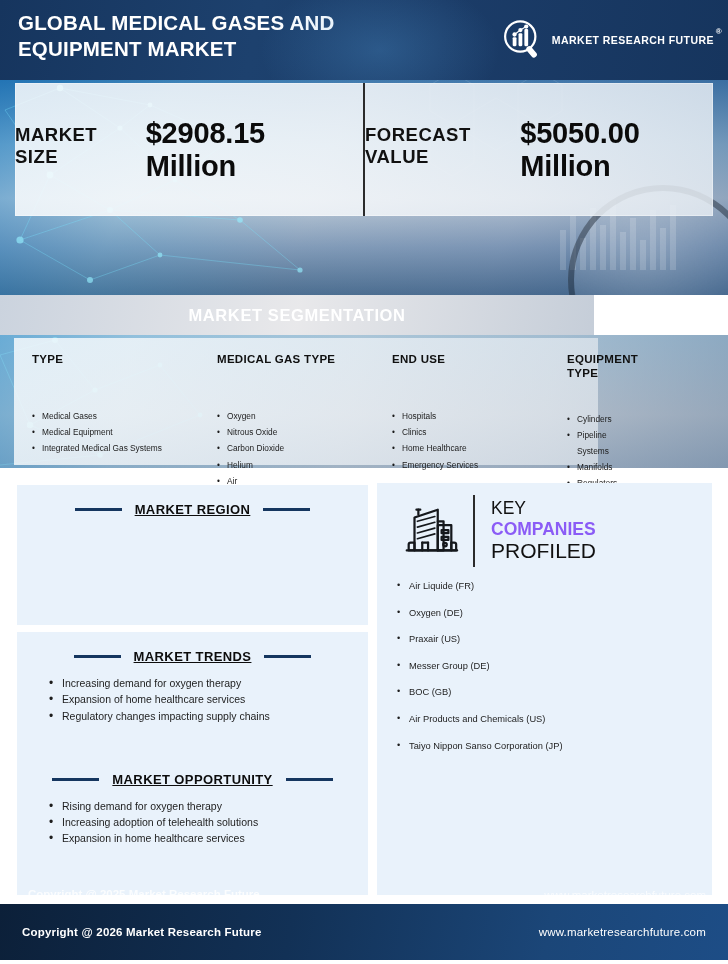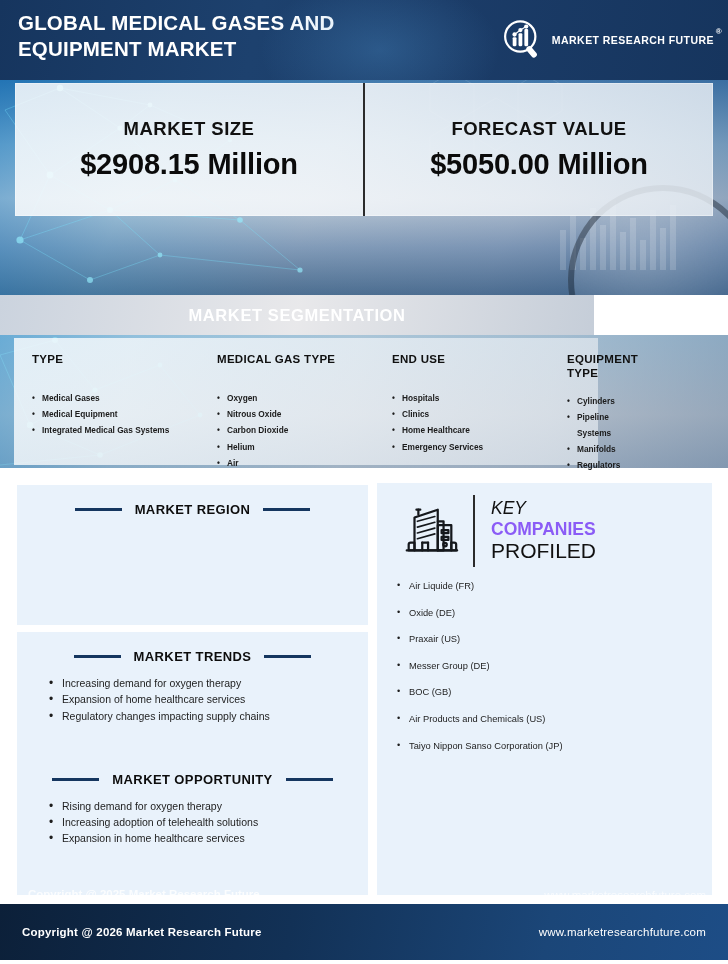--- a/index.html
+++ b/index.html
@@ -45,21 +45,21 @@
     position:absolute; right:-30px; top:105px; width:190px; height:190px;
     border-radius:50%; border:6px solid rgba(20,30,45,.45);
     background: radial-gradient(circle at 40% 35%, rgba(255,255,255,.22), rgba(255,255,255,.04) 70%);
   }
   .hero-card{
     position:absolute; left:15px; top:3px; width:698px; height:133px;
     background: linear-gradient(120deg, rgba(255,255,255,.84), rgba(244,247,250,.88) 45%, rgba(232,238,244,.82));
     box-shadow:0 0 0 1px rgba(255,255,255,.35) inset;
   }
   .hero-cols{ display:flex; height:100%; }
-  .hero-col{ flex:1; display:flex; flex-direction:column; align-items:center; justify-content:center; }
+  .hero-col{ flex:1; display:flex; flex-direction:row; align-items:center; justify-content:center; }
   .hero-col:first-child{ border-right:2px solid #2b2b2b; }
   .hero-label{ font-size:18.5px; font-weight:bold; color:#111; letter-spacing:.5px; margin-bottom:8px; }
   .hero-value{ font-size:29px; font-weight:bold; color:#0b0b0b; letter-spacing:-.2px; }
 
   
   .seg-title-band{
     position:absolute; left:0; top:295px; width:594px; height:40px;
     background: linear-gradient(100deg, rgba(160,175,195,.55), rgba(205,205,210,.45) 50%, rgba(150,165,185,.55));
     display:flex; align-items:center; justify-content:center;
   }
@@ -75,47 +75,47 @@
   .seg-card{
     position:absolute; left:14px; top:338px; width:584px; height:127px;
     background: linear-gradient(115deg, rgba(255,255,255,.80), rgba(240,244,248,.76) 50%, rgba(226,232,238,.70));
   }
   .seg-cols{ display:flex; height:100%; padding:14px 0 0 0; }
   .seg-col{ flex:1; padding-left:18px; }
   .seg-col:nth-child(1){ flex:0 0 185px; }
   .seg-col:nth-child(2){ flex:0 0 175px; }
   .seg-col:nth-child(3){ flex:0 0 175px; }
   .seg-head{ font-size:11.5px; font-weight:bold; color:#101010; letter-spacing:.3px; line-height:1.25; min-height:26px; }
-  .seg-list{ margin-top:12px; list-style:none;font-weight:bold; }
+  .seg-list{ margin-top:30px; list-style:none; }
   .seg-list li{ font-size:8.3px; color:#1b1b1b; line-height:1.95; position:relative; padding-left:10px; }
   .seg-list li::before{ content:"•"; position:absolute; left:0; top:0; }
 
   
   .panel{ position:absolute; background:#e9f2fb; }
   .p-region{ left:17px; top:485px; width:351px; height:140px; }
   .p-trends{ left:17px; top:632px; width:351px; height:263px; }
   .p-companies{ left:377px; top:483px; width:335px; height:412px; }
 
   .panel-head{
     display:flex; align-items:center; justify-content:center; gap:13px;
     padding-top:17px;
   }
   .panel-head .rule{ width:47px; height:2.5px; background:#15365f; }
-  .panel-head .txt{ font-size:13px; font-weight:bold; color:#0d0d0d; letter-spacing:.4px; white-space:nowrap; }
+  .panel-head .txt{ font-size:13px; font-weight:bold; color:#0d0d0d; letter-spacing:.4px; white-space:nowrap;text-decoration:underline; }
 
   .panel-list{ list-style:none; margin:11px 0 0 32px; }
   .panel-list li{ font-size:10.5px; color:#1d1d1d; line-height:1.55; position:relative; padding-left:13px; }
   .panel-list li::before{ content:"•"; position:absolute; left:0; top:-1px; font-size:12px; }
 
   
   .kc-head{ display:flex; align-items:center; gap:0; padding:12px 0 0 22px; }
   .kc-icon{ width:62px; height:62px; flex:0 0 62px; }
   .kc-divider{ width:2px; height:72px; background:#2b2b2b; margin:0 16px 0 12px; }
   .kc-lines{ display:flex; flex-direction:column; justify-content:center; line-height:1.18; }
-  .kc-l1{ font-size:17.5px; color:#111;font-style:italic; }
+  .kc-l1{ font-size:17.5px; color:#111; }
   .kc-l2{ font-size:17.5px; color:#8b5cf6; font-weight:bold; }
   .kc-l3{ font-size:21px; color:#111; }
 
   .kc-list{ list-style:none; margin:14px 0 0 20px; }
   .kc-list li{ font-size:9.3px; color:#1d1d1d; line-height:1.25; padding:0 0 0 12px; position:relative; margin-bottom:15px; }
   .kc-list li::before{ content:"•"; position:absolute; left:0; top:-1px; }
 
   
   .ghost{ position:absolute; font-size:11.5px; font-weight:bold; color:rgba(255,255,255,.80); white-space:nowrap; }
   .ghost-left{ left:28px; top:888px; }
@@ -342,21 +342,21 @@
       </svg>
       <div class="kc-divider"></div>
       <div class="kc-lines">
         <div class="kc-l1">KEY</div>
         <div class="kc-l2">COMPANIES</div>
         <div class="kc-l3">PROFILED</div>
       </div>
     </div>
     <ul class="kc-list">
       <li>Air Liquide (FR)</li>
-      <li>Oxide (DE)</li>
+      <li>Oxygen (DE)</li>
       <li>Praxair (US)</li>
       <li>Messer Group (DE)</li>
       <li>BOC (GB)</li>
       <li>Air Products and Chemicals (US)</li>
       <li>Taiyo Nippon Sanso Corporation (JP)</li>
     </ul>
   </div>
 
   <div class="ghost ghost-left">Copyright @ 2025 Market Research Future</div>
   <div class="ghost ghost-right">www.marketresearchfuture.com</div>

